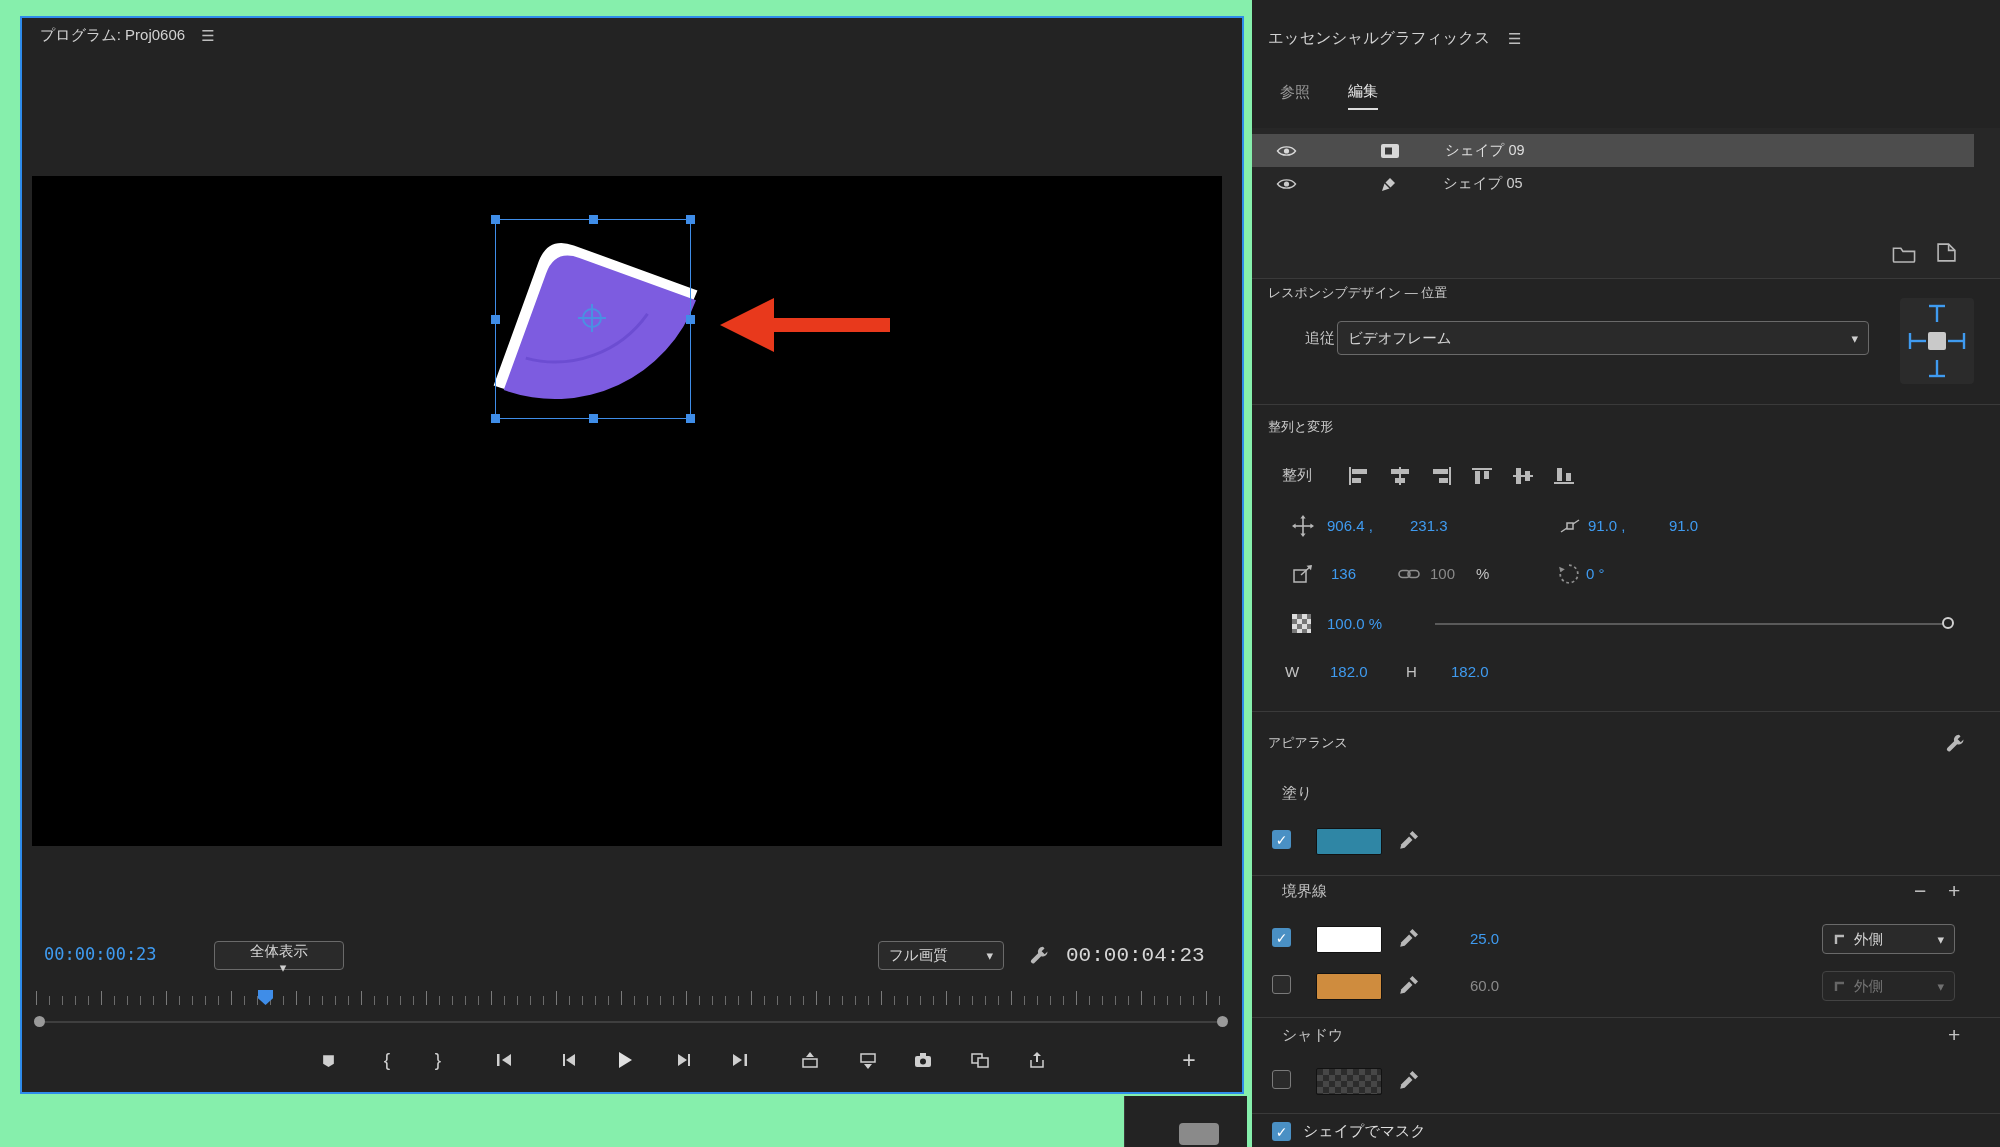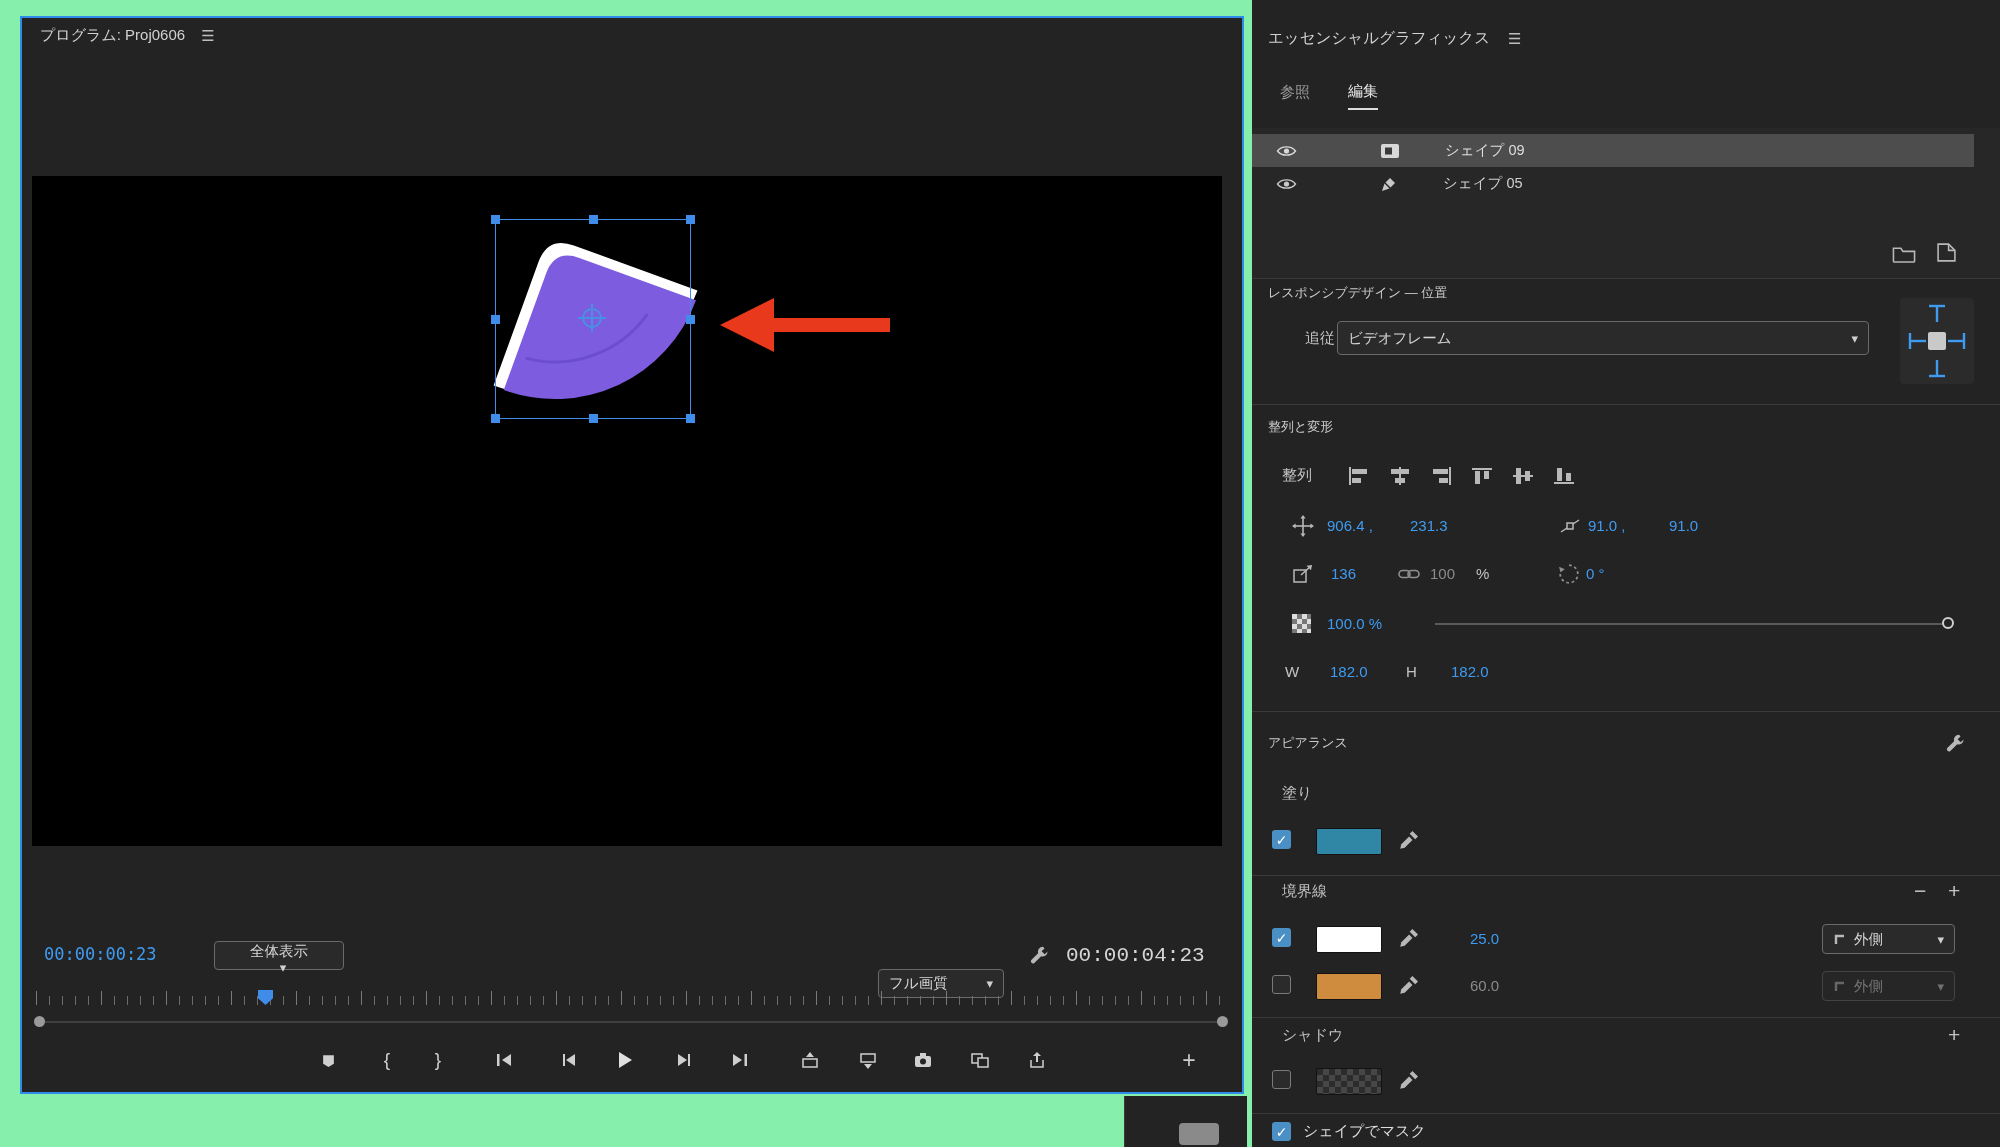--- a/index.html
+++ b/index.html
@@ -83,21 +83,21 @@
         <rect x="60" y="24" width="118" height="14" style="fill: rgb(232, 57, 28);"></rect>
       </svg>
     </div>
 
     <div class="abs" style="left:0;top:922px;width:1220px;height:32px;">
       <span class="abs mono val" style="left:22px;top:4px;font-size:17px;">00:00:00:23</span>
       <div class="dd abs" style="left:192px;top:1px;width:130px;height:29px;flex-direction:column;">
         <span class="grow">全体表示</span>
         <span class="chev">▾</span>
       </div>
-      <div class="dd abs" style="left:856px;top:1px;width:126px;height:29px;margin-top:28px;">
+      <div class="dd abs" style="left:856px;top:1px;width:126px;height:29px;">
         <span class="grow">フル画質</span>
         <span class="chev">▾</span>
       </div>
       <span class="abs" style="left:1006px;top:4px;">
         <svg width="22" height="22" viewBox="0 0 20 20">
             <path d="M13.5 2.5a4.5 4.5 0 0 0-4.3 5.8L3 14.5a2 2 0 0 0 2.8 2.8L12 11.1a4.5 4.5 0 0 0 5.8-4.3l-2.6 2.6-2.8-2.8 2.6-2.6a4.5 4.5 0 0 0-1.5-1.5z" fill="#b8b8b8"></path>
           </svg>
       </span>
       <span class="abs mono" style="left:1044px;top:4px;font-size:21px;color:#d6d6d6;font-family:Liberation Mono, monospace;">00:00:04:23</span>
     </div>

